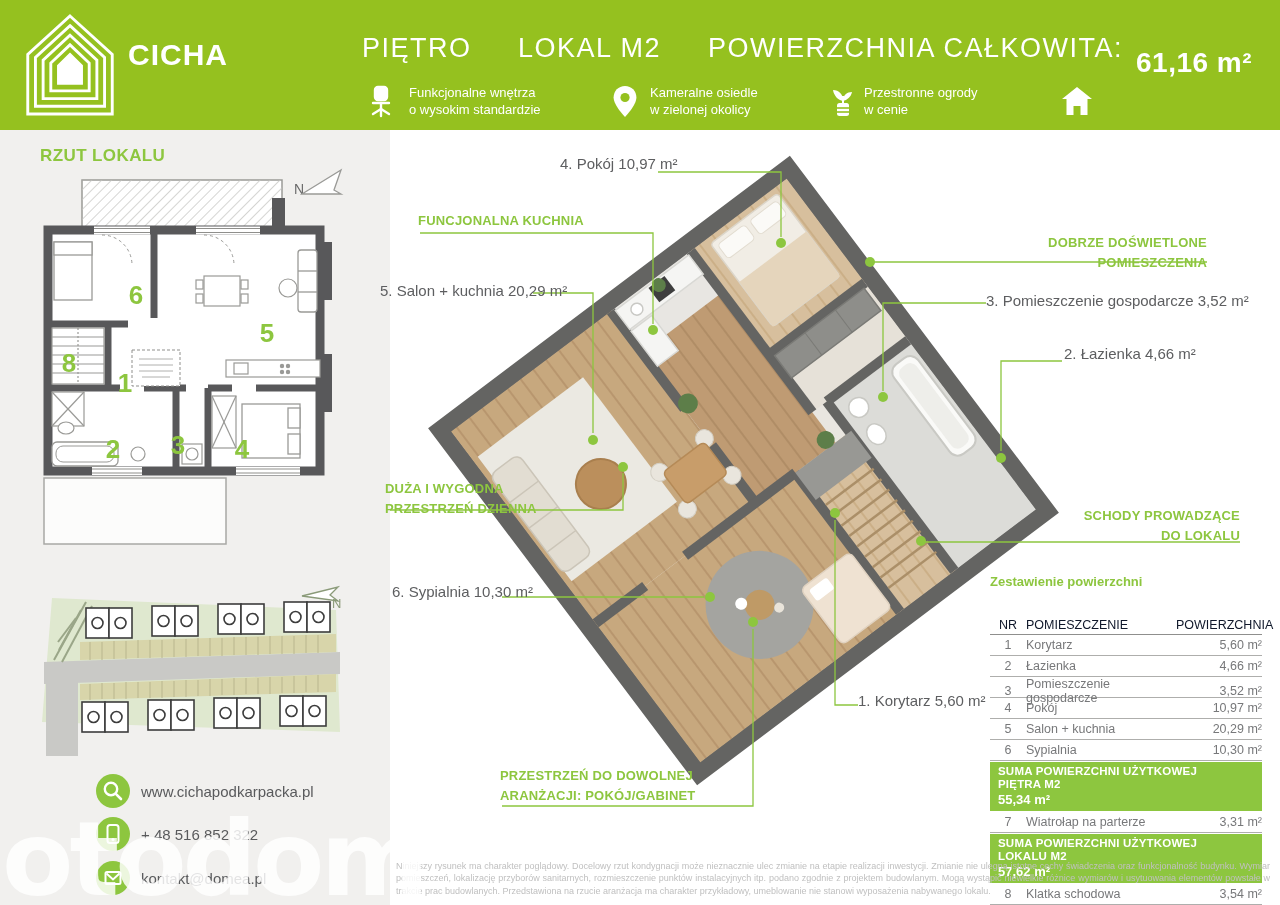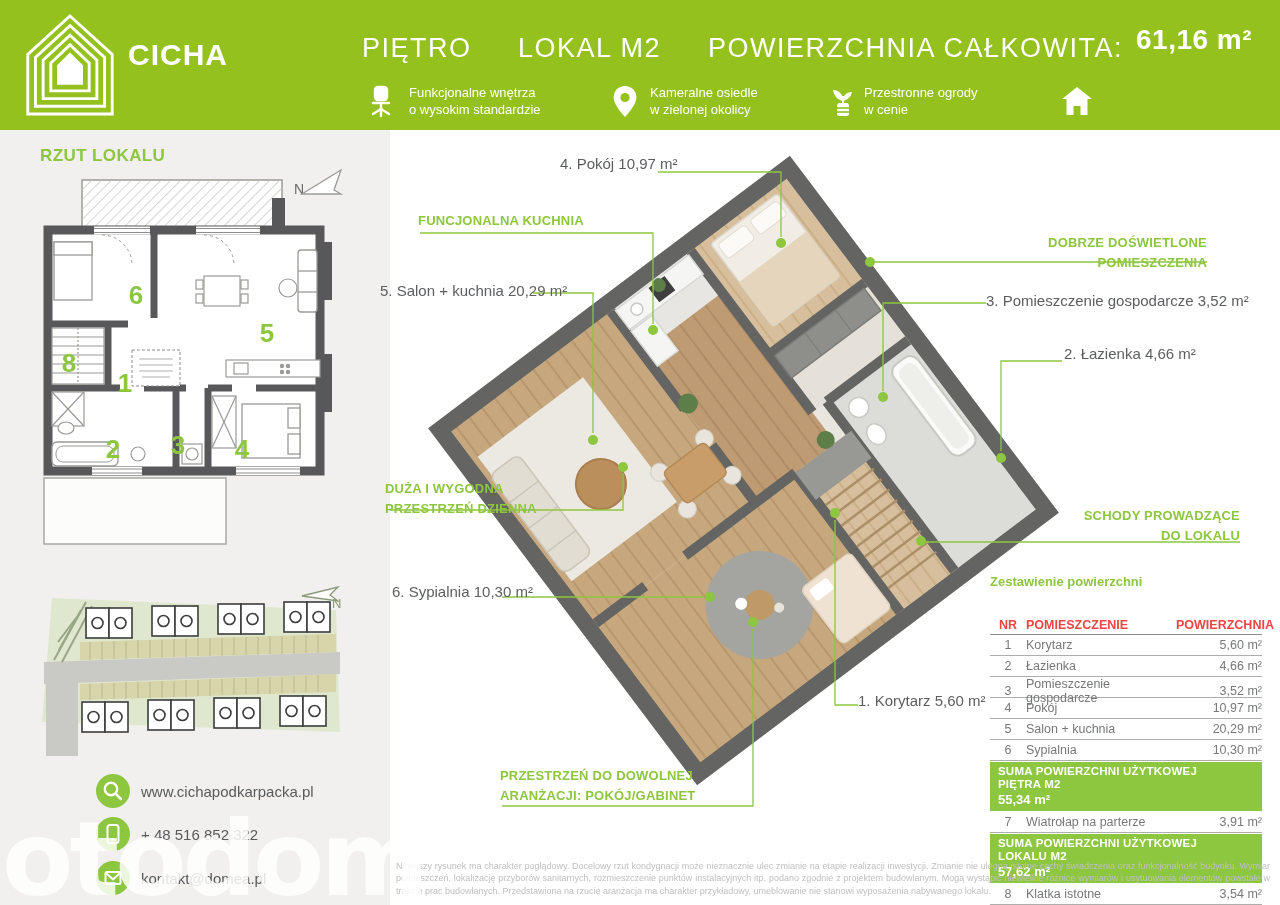--- a/index.html
+++ b/index.html
@@ -5,21 +5,21 @@
   html,body{margin:0;padding:0;background:#e8e8e8;}
   .page{position:relative;width:1280px;height:905px;overflow:hidden;background:#fff;
         font-family:"Liberation Sans", sans-serif;}
 
   
   .header{position:absolute;left:0;top:0;width:1280px;height:130px;background:#95c11f;color:#fff;z-index:4;}
   .logo-house{position:absolute;left:22px;top:10px;}
   .logo-line1{position:absolute;left:128px;top:38px;font-size:30px;font-weight:bold;letter-spacing:1px;}
   .logo-line2{position:absolute;left:128px;top:80px;font-size:30px;font-weight:bold;letter-spacing:1px;}
   .h-title{position:absolute;top:33px;font-size:27px;font-weight:400;letter-spacing:1.5px;white-space:nowrap;}
-  .h-area{position:absolute;left:1136px;top:24px;font-size:28px;font-weight:bold;letter-spacing:.5px;}
+  .h-area{position:absolute;left:1136px;top:47px;font-size:28px;font-weight:bold;letter-spacing:.5px;}
   .feature-icon{position:absolute;top:84px;width:34px;height:34px;}
   .feature-text{position:absolute;top:85px;font-size:13px;line-height:16.5px;white-space:nowrap;}
 
   
   .sidebar{position:absolute;left:0;top:130px;width:390px;height:775px;background:#f1f0ee;z-index:2;}
   .side-h{position:absolute;left:40px;color:#8dc63f;font-size:17px;font-weight:bold;letter-spacing:.4px;}
   .plan2d{position:absolute;left:36px;top:26px;}
   .siteplan{position:absolute;left:34px;top:452px;}
   .c-ic{position:absolute;left:96px;width:34px;height:34px;}
   .c-tx{position:absolute;left:141px;font-size:15px;color:#595a5c;white-space:nowrap;}
@@ -29,21 +29,21 @@
   .overlay{position:absolute;left:0;top:0;z-index:1;}
   .lbl-green{position:absolute;z-index:3;color:#8dc63f;font-weight:bold;font-size:13px;line-height:20px;letter-spacing:.2px;white-space:nowrap;}
   .lbl-dark{position:absolute;z-index:3;color:#5d5e60;font-size:15px;white-space:nowrap;}
   .ta-r{text-align:right;}
 
   
   .areas{position:absolute;left:990px;top:574px;width:272px;z-index:3;font-size:12.5px;}
   .areas .ttl{color:#8dc63f;font-weight:bold;font-size:13px;margin-bottom:5px;}
   .trow{display:grid;grid-template-columns:36px 1fr 86px;align-items:center;height:20px;
         color:#77787a;border-bottom:1px solid #aeaeac;}
-  .trow.head{color:#ef4444;font-weight:bold;border-bottom:1.5px solid #8f8f8d;height:19px;margin-top:26px;}
+  .trow.head{color:#0f172a;font-weight:normal;border-bottom:1.5px solid #8f8f8d;height:19px;margin-top:26px;}
   .trow .nr{text-align:center;}
   .trow .ar{text-align:right;}
   .band{display:flex;justify-content:flex-start;align-items:flex-start;background:#8dc63f;color:#fff;
         padding:3px 4px 4px 8px;margin:1px 0;flex-direction:column;}
   .band .bl{font-size:11.5px;font-weight:bold;line-height:13px;letter-spacing:.2px;}
   .band .bv{font-size:13px;font-weight:bold;padding-top:1px;white-space:nowrap;}
 
   .disclaimer{position:absolute;left:396px;top:860px;width:874px;z-index:3;font-size:9px;line-height:1.38;
               color:#c0c0c0;text-align:justify;}
 
@@ -583,32 +583,32 @@
     <div class="band">
       <div class="bl">
         <div>SUMA POWIERZCHNI  UŻYTKOWEJ</div>
         <div>PIĘTRA M2</div>
       </div>
       <div class="bv">55,34 m²</div>
     </div>
     <div class="trow">
       <div class="nr">7</div>
       <div>Wiatrołap na parterze</div>
-      <div class="ar">3,91 m²</div>
+      <div class="ar">3,31 m²</div>
     </div>
     <div class="band">
       <div class="bl">
         <div>SUMA POWIERZCHNI UŻYTKOWEJ</div>
         <div>LOKALU M2</div>
       </div>
       <div class="bv">57,62 m²</div>
     </div>
     <div class="trow">
       <div class="nr">8</div>
-      <div>Klatka istotne</div>
+      <div>Klatka schodowa</div>
       <div class="ar">3,54 m²</div>
     </div>
     <div class="band">
       <div class="bl">
         <div>SUMA POWIERZCHNI CAŁKOWITEJ</div>
         <div>LOKALU M2</div>
       </div>
       <div class="bv">61,16m²</div>
     </div>
   </div>

